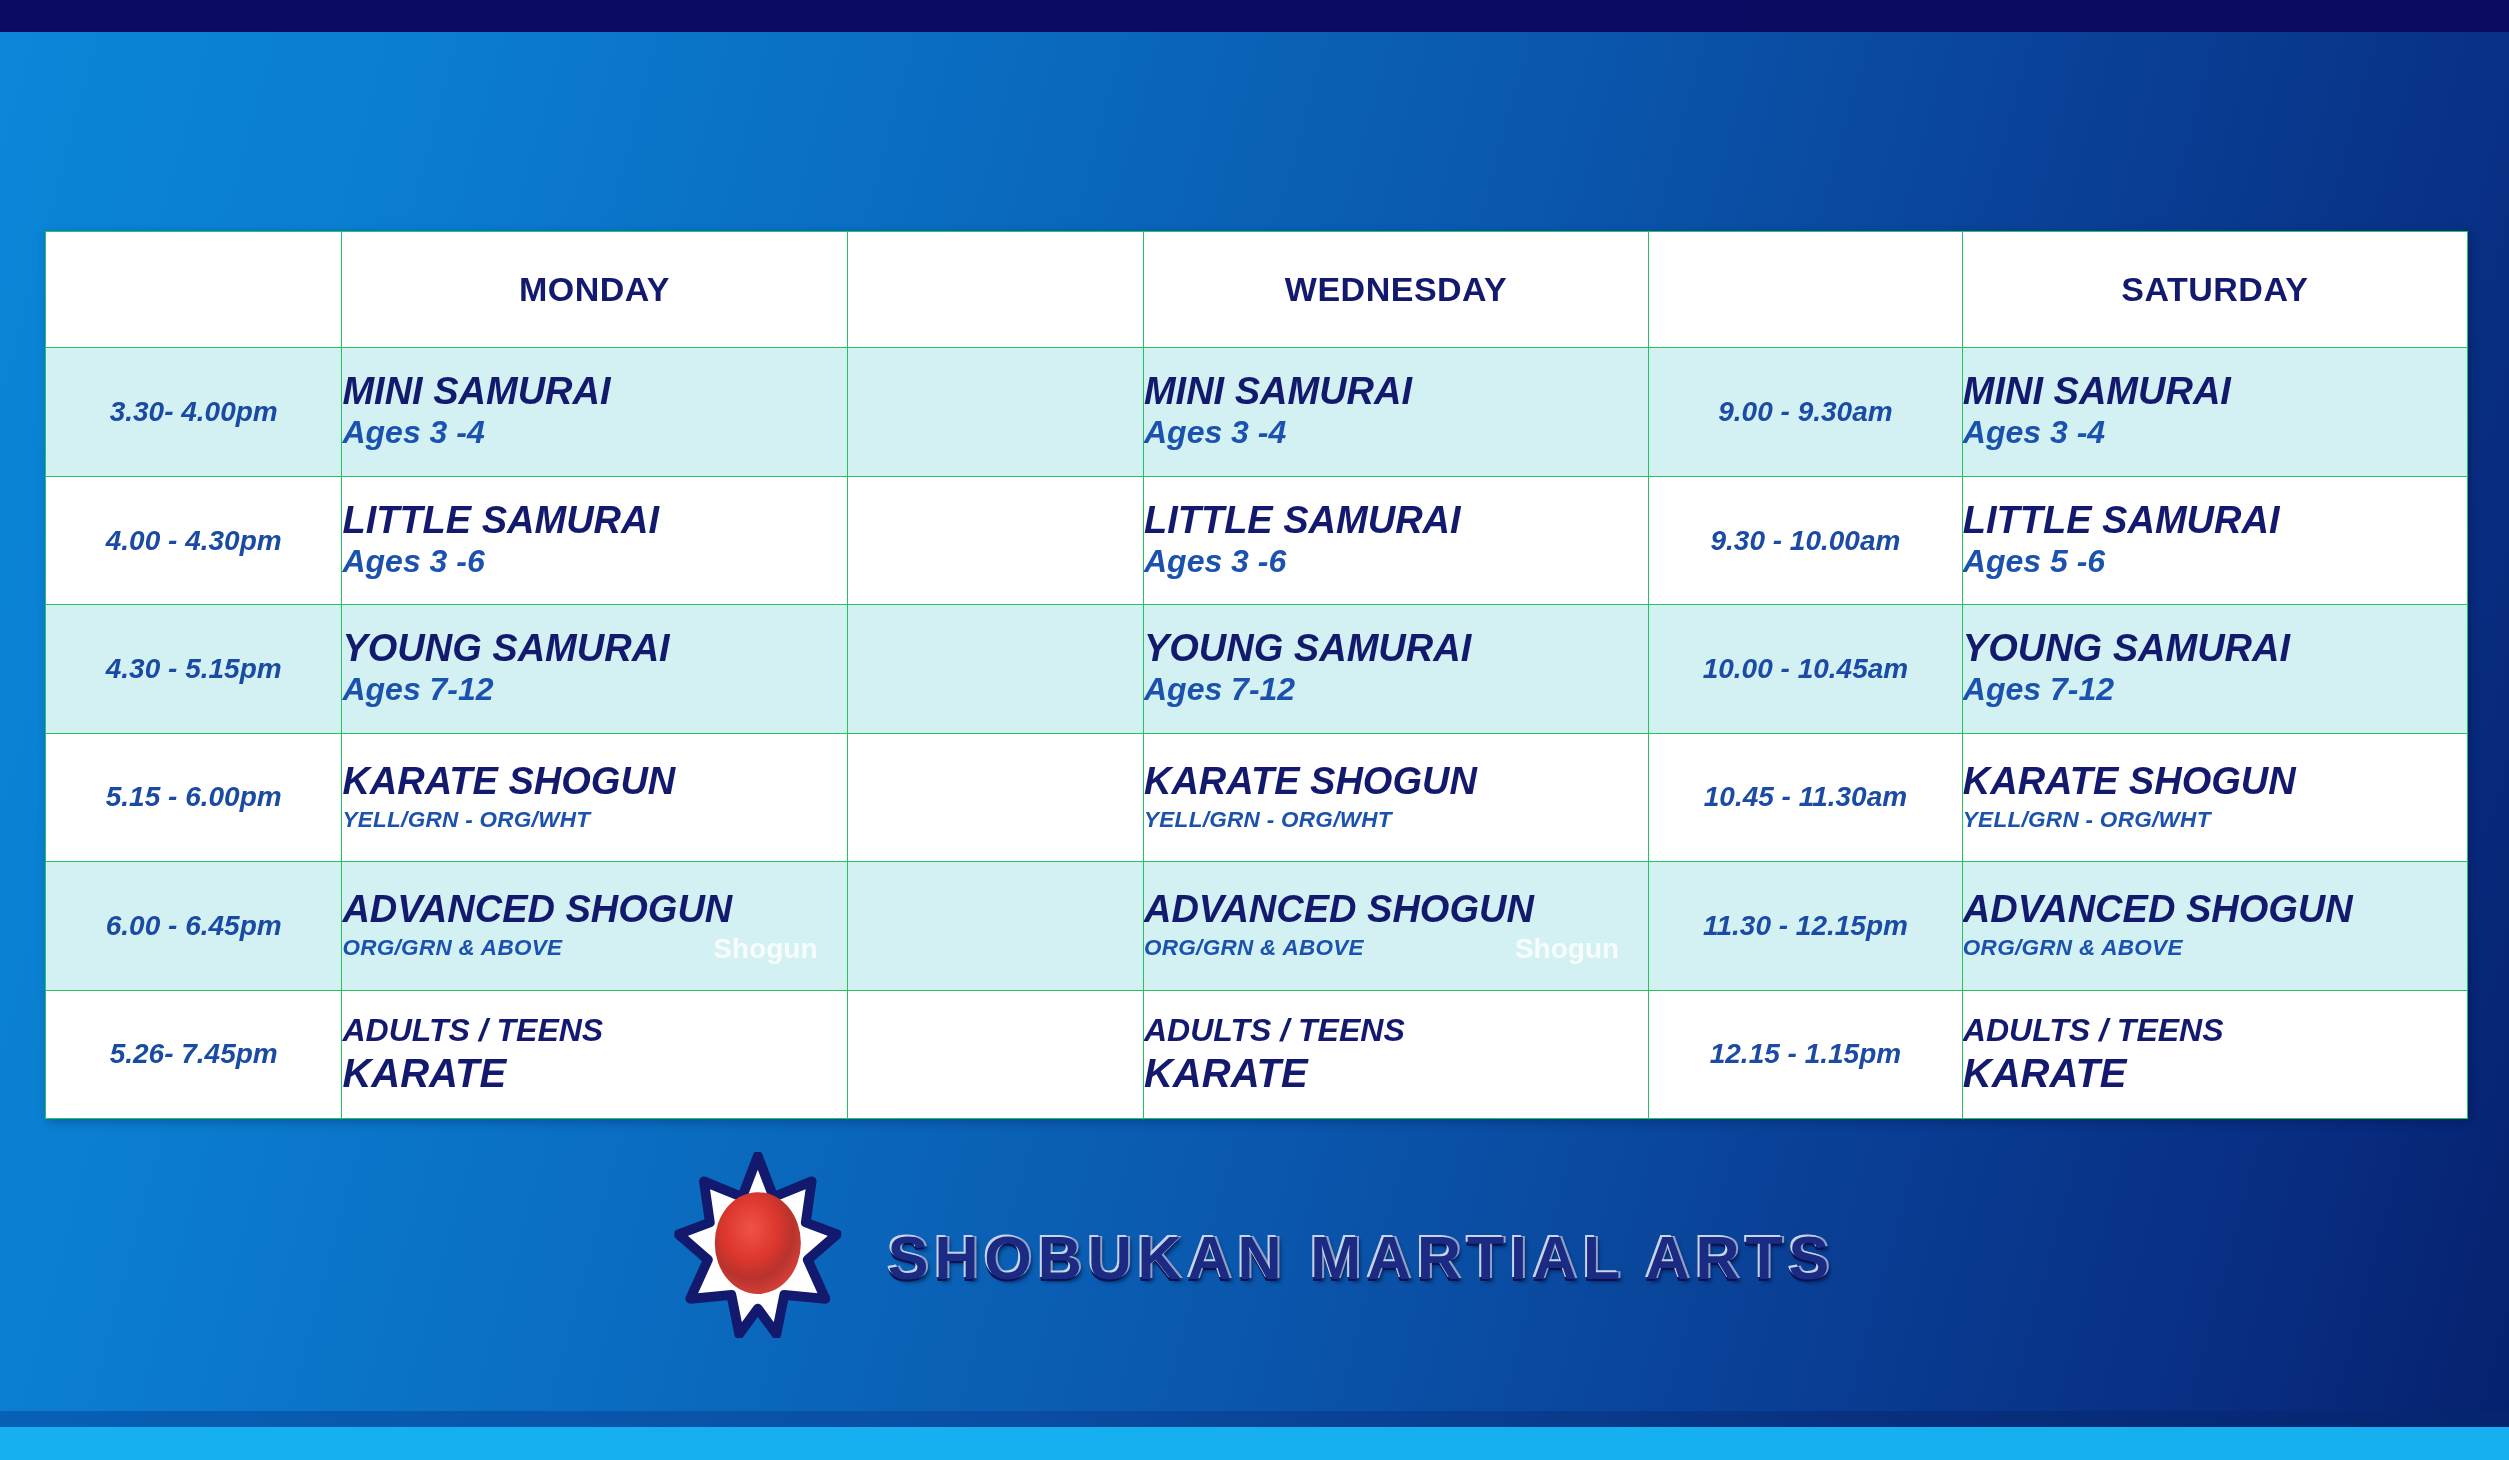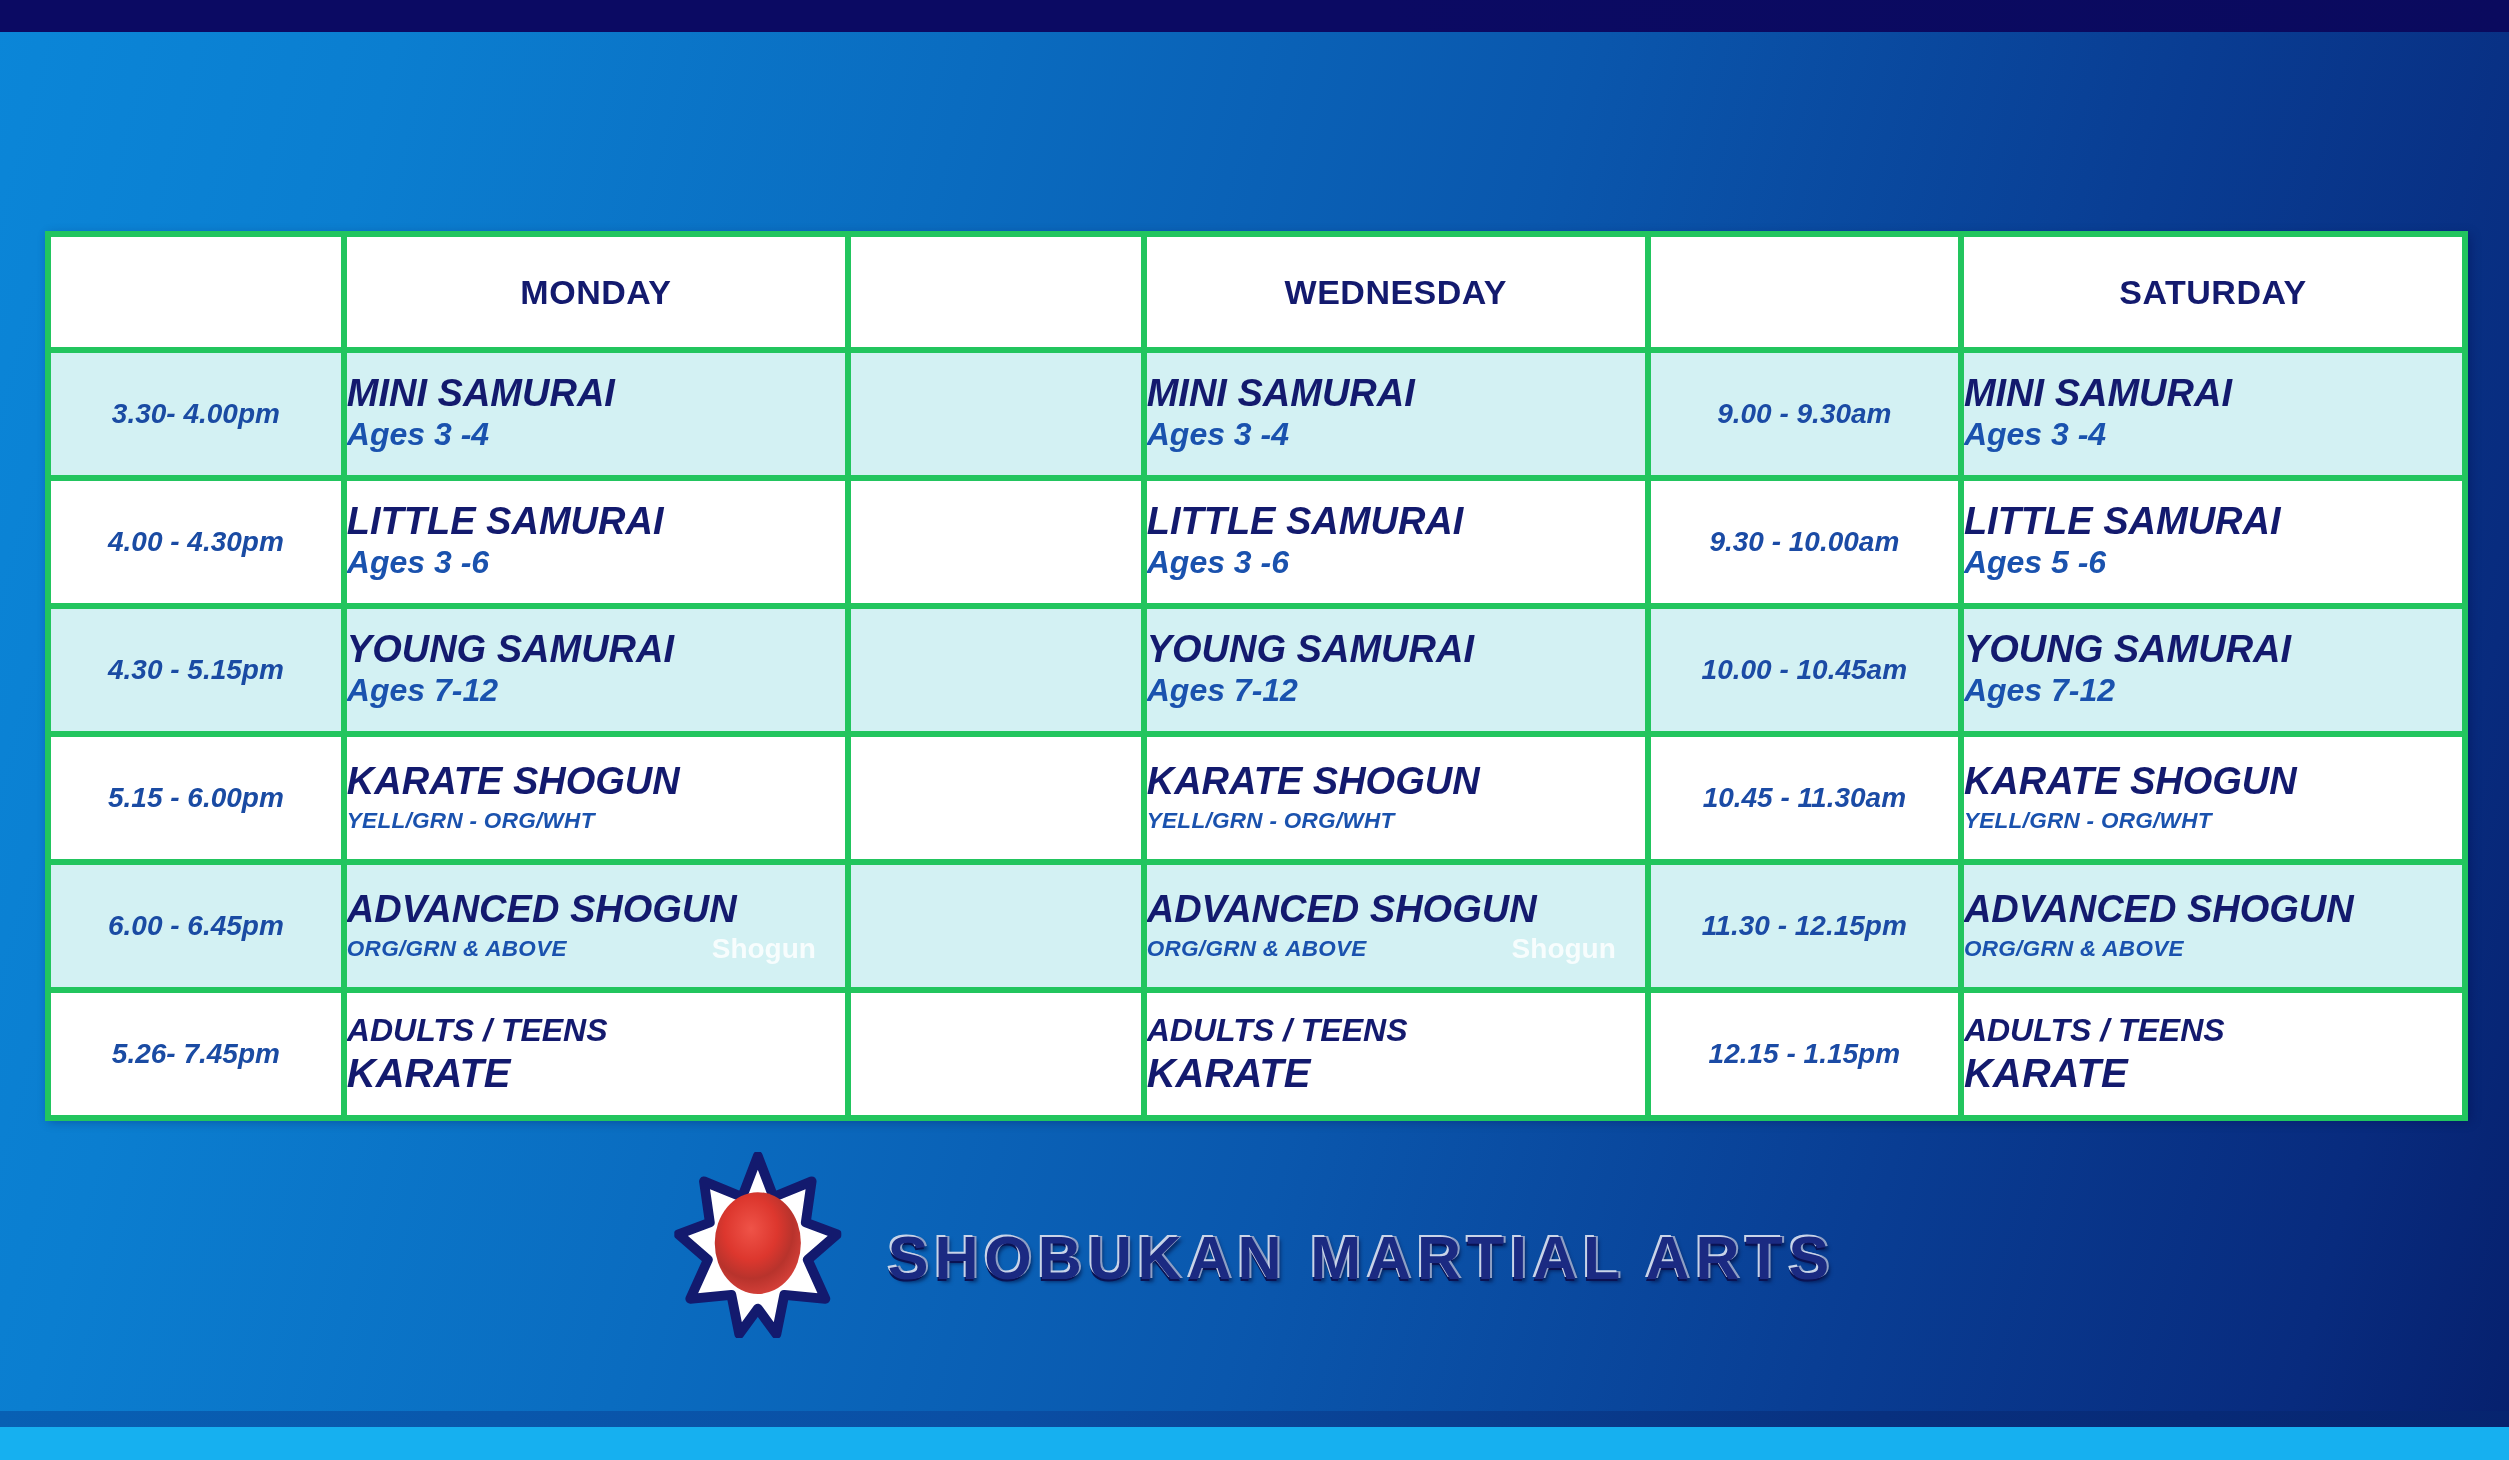--- a/index.html
+++ b/index.html
@@ -84,21 +84,21 @@
     background: #ffffff;
     box-shadow: 2.9px 2.9px 9.8px rgba(0,0,60,0.28);
   }
   table.tt {
     width: 2423px;
     height: 888px;
     border-collapse: collapse;
     table-layout: fixed;
   }
   table.tt td, table.tt th {
-    border: 6px solid #22c55e;
+    border: 1px solid #22c55e;
     padding: 0;
     vertical-align: middle;
     overflow: hidden;
   }
   col.c-time  { width: 223px; }
   col.c-class { width: 380px; }
   col.c-time2 { width: 236px; }
 
   
   tr.head-row { height: 116px; }

